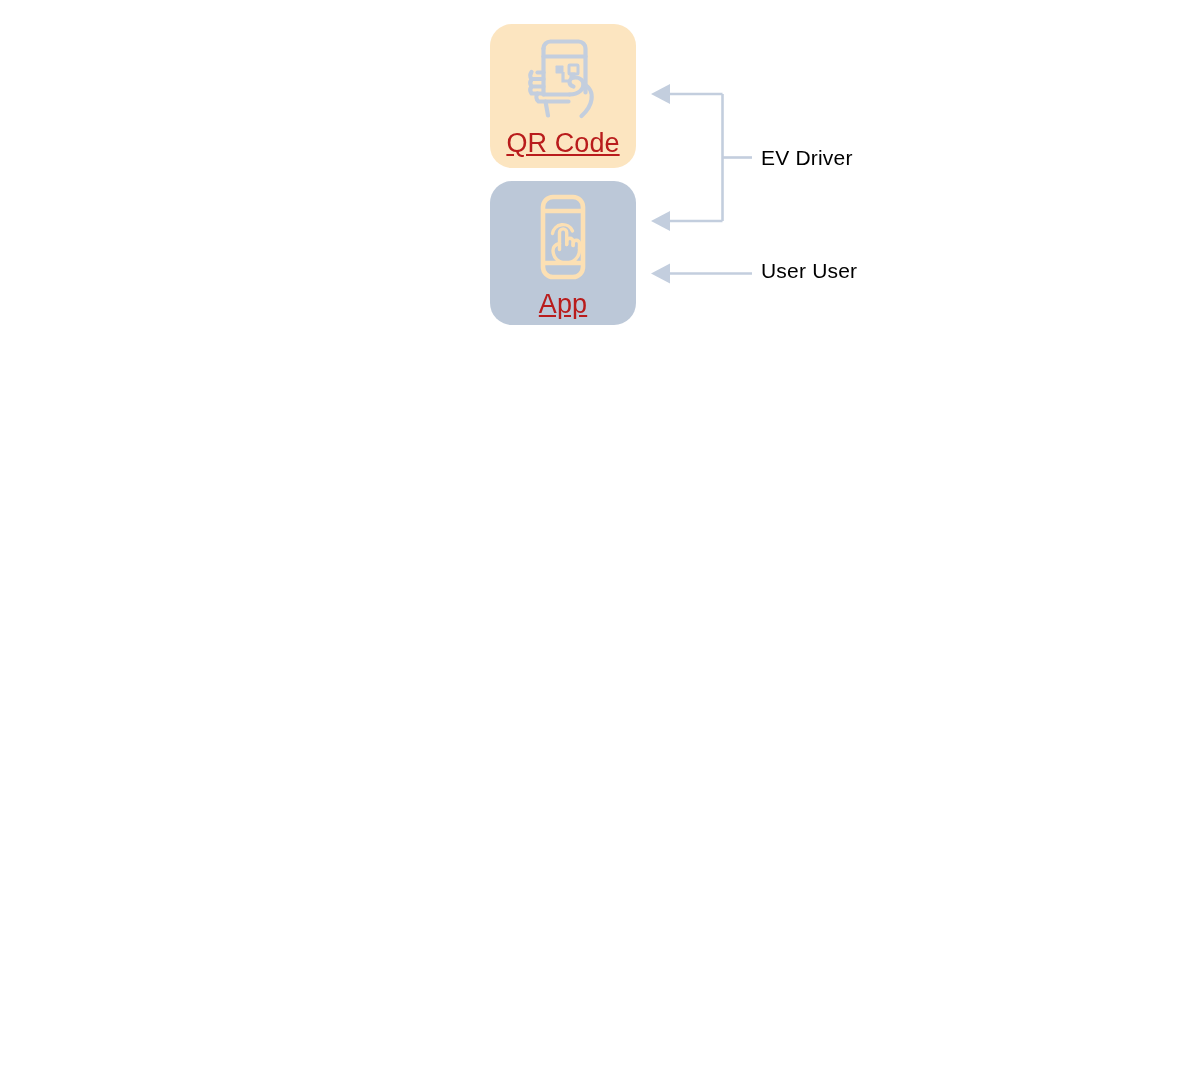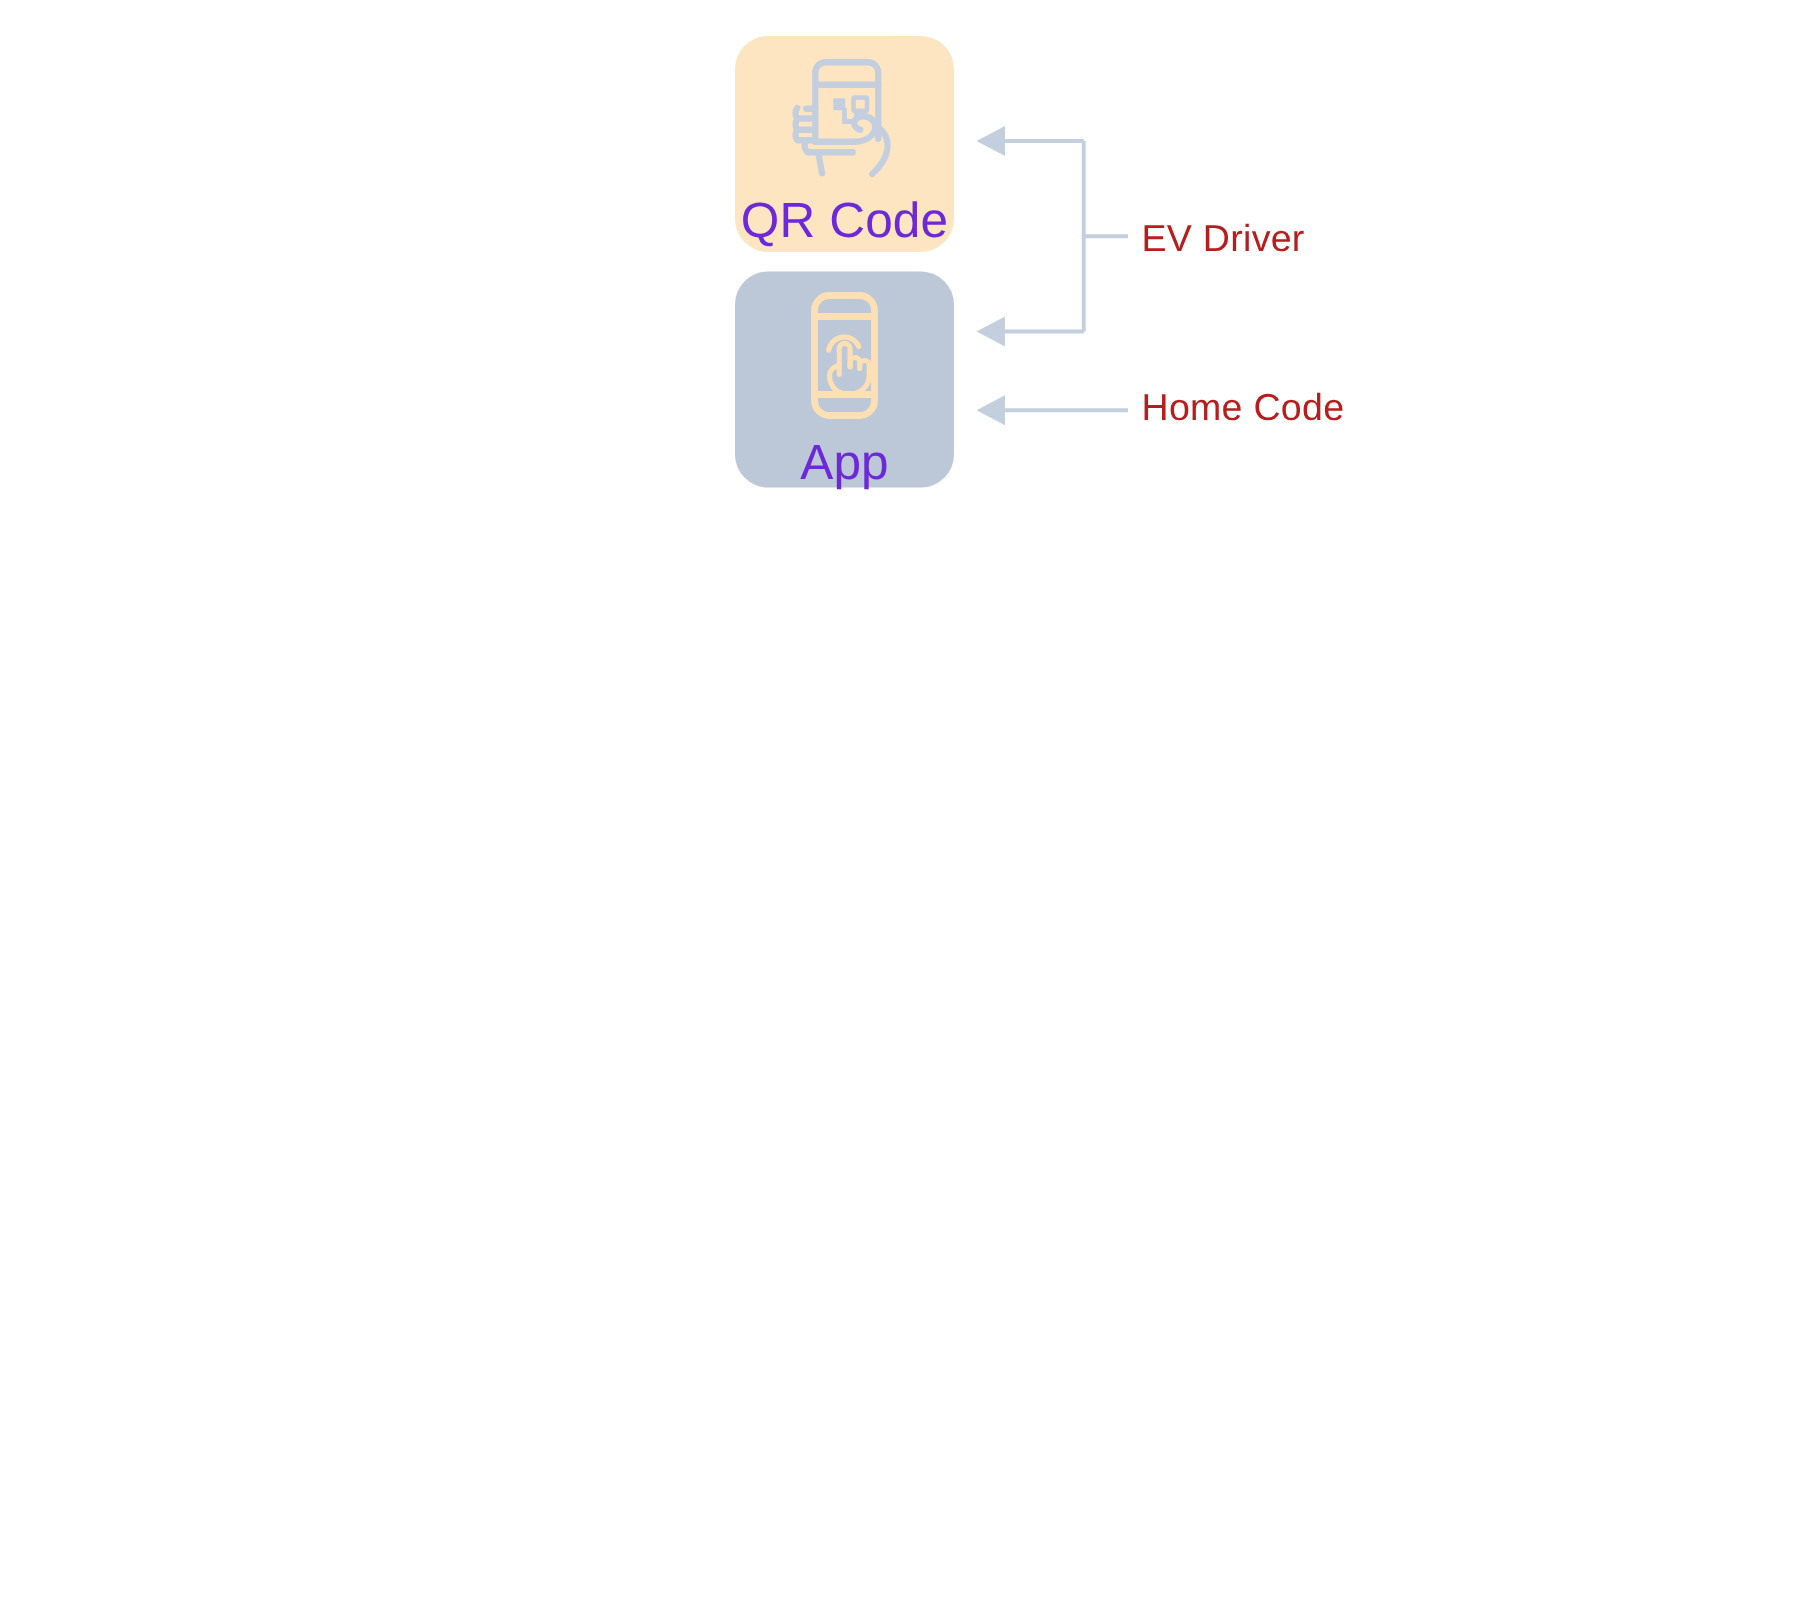--- a/index.html
+++ b/index.html
@@ -54,26 +54,27 @@
     height: 92px;
     display: block;
   }
 
   #card-app .card-icon {
     margin-top: 12px;
     height: 90px;
   }
 
   .card-label {
-    font-size: 33px;
+    font-size: 27px;
     line-height: 1;
-    color: #6d28d9;
+    color: #b91c1c;
     font-weight: 400;
     letter-spacing: 0.1px;
     white-space: nowrap;
+    text-decoration: underline;
   }
 
   #card-qr-code .card-label {
     margin-top: 4px;
   }
 
   #card-app .card-label {
     margin-top: 8px;
   }
 
@@ -83,23 +84,23 @@
     left: 0;
     top: 0;
     width: 1200px;
     height: 1080px;
     pointer-events: none;
   }
 
   
   .role-label {
     position: absolute;
-    font-size: 25px;
+    font-size: 21px;
     line-height: 1;
-    color: #b91c1c;
+    color: #000000;
     white-space: nowrap;
     font-weight: 400;
     letter-spacing: 0.2px;
   }
 
   #role-label-ev-driver {
     left: 761px;
     top: 147px;
   }
 
@@ -195,15 +196,15 @@
     <polygon points="651,221 670,211 670,231" fill="#c3cede"></polygon>
 
     <g stroke="#c3cede" stroke-width="2.6" fill="none" stroke-linecap="butt">
       <path d="M752 273.5 H 669"></path>
     </g>
     <polygon points="651,273.5 670,263.5 670,283.5" fill="#c3cede"></polygon>
   </svg>
 
   <div class="role-label" id="role-label-ev-driver">EV Driver</div>
 
-  <div class="role-label" id="role-label-home-user">Home Code</div>
+  <div class="role-label" id="role-label-home-user">User User</div>
 
 </div>
 
 </body></html>

